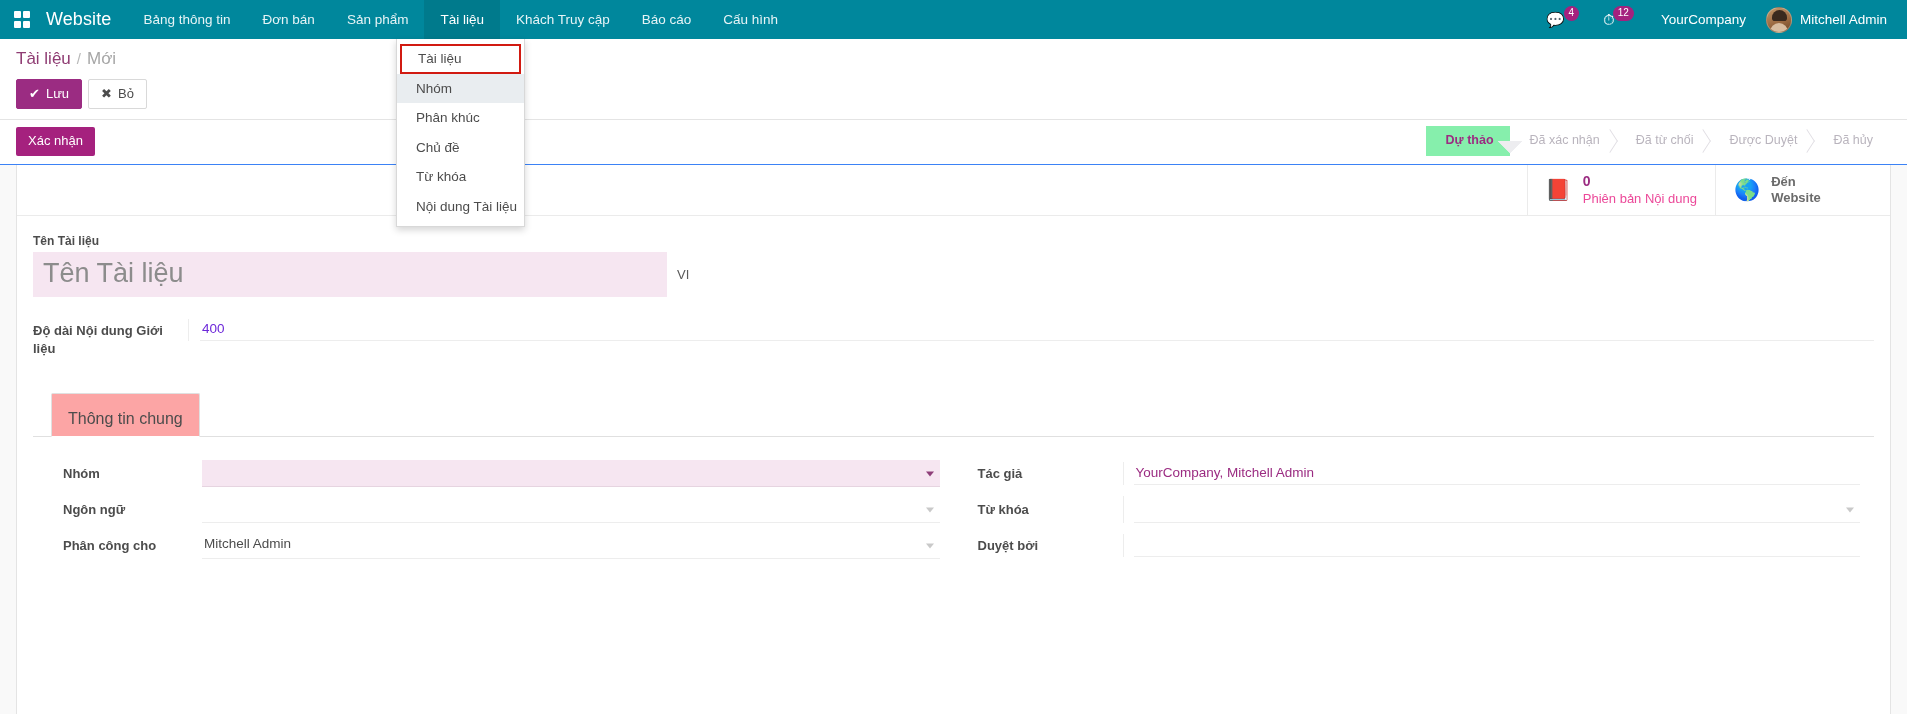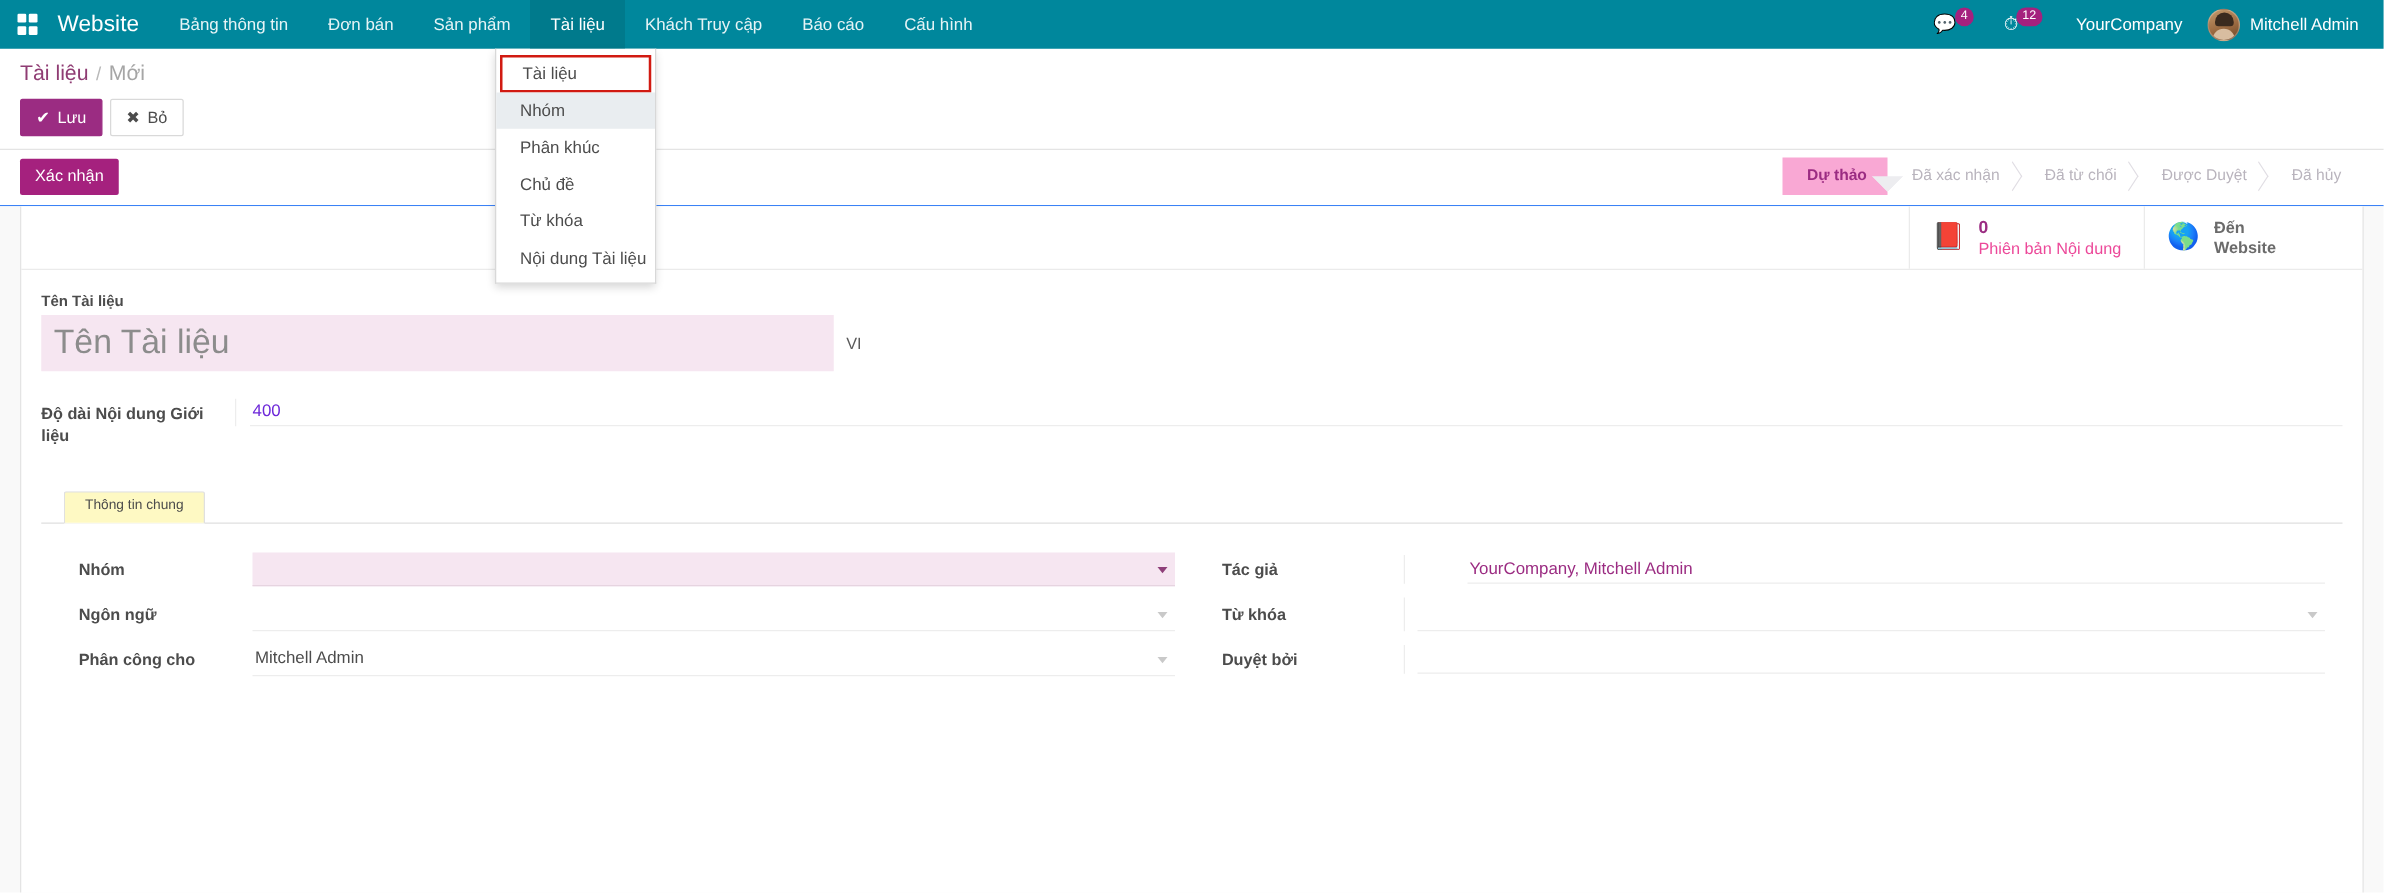--- a/index.html
+++ b/index.html
@@ -215,21 +215,21 @@
     right: -1px; top: 50%;
     width: 13px; height: 13px;
     border-top: 1px solid #e0dde3;
     border-right: 1px solid #e0dde3;
     transform: translateY(-50%) rotate(45deg) skew(12deg,12deg);
   }
   .stage:last-child::after { display: none; }
   .stage.active {
     color: #9b2c82;
     font-weight: bold;
-    background: #f9a8d4;
+    background: #86efac;
   }
   .stage.active::after {
     background: #ededf0;
     border-color: #ededf0;
     z-index: 2;
     width: 18px; height: 18px;
     right: -9px;
     border-top: 0; border-right: 0;
     transform: translateY(-50%) rotate(45deg);
     clip-path: polygon(100% 0, 100% 100%, 0 100%);
@@ -325,26 +325,26 @@
   }
 
   
   .notebook { margin-top: 36px; }
   .tabs {
     display: flex;
     border-bottom: 1px solid #e0e0e0;
     padding-left: 18px;
   }
   .tab {
-    font-size: 11px;
-    color: #4c4c4c;
-    padding: 4px 16px 8px;
+    font-size: 16px;
+    color: #4c4c4c;
+    padding: 16px 16px 8px;
     border: 1px solid #e0e0e0;
     border-bottom-color: #ffffff;
-    background: #fef9c3;
+    background: #fca5a5;
     margin-bottom: -1px;
     cursor: pointer;
     border-radius: 2px 2px 0 0;
   }
 
   .tab-content {
     display: flex;
     padding: 22px 0 0 0;
   }
   .col { width: 50%; padding: 0 14px 0 14px; }
@@ -390,21 +390,20 @@
     pointer-events: none;
   }
   .caret.strong { border-top-color: #8e3f79; }
   .link-val {
     font-size: 13.5px;
     color: #9b2c82;
     border-bottom: 1px solid #ededed;
     padding: 3px 2px 4px;
     display: block;
     cursor: pointer;
-    margin-left: 40px;
   }
   .empty-val {
     border-bottom: 1px solid #ededed;
     padding: 3px 2px 4px;
     min-height: 23px;
     display: block;
   }
   .col-right .flbl { padding-left: 10px; }
   .col-right .ffld { border-left: 1px solid #ededed; padding-left: 10px; }
 </style>

